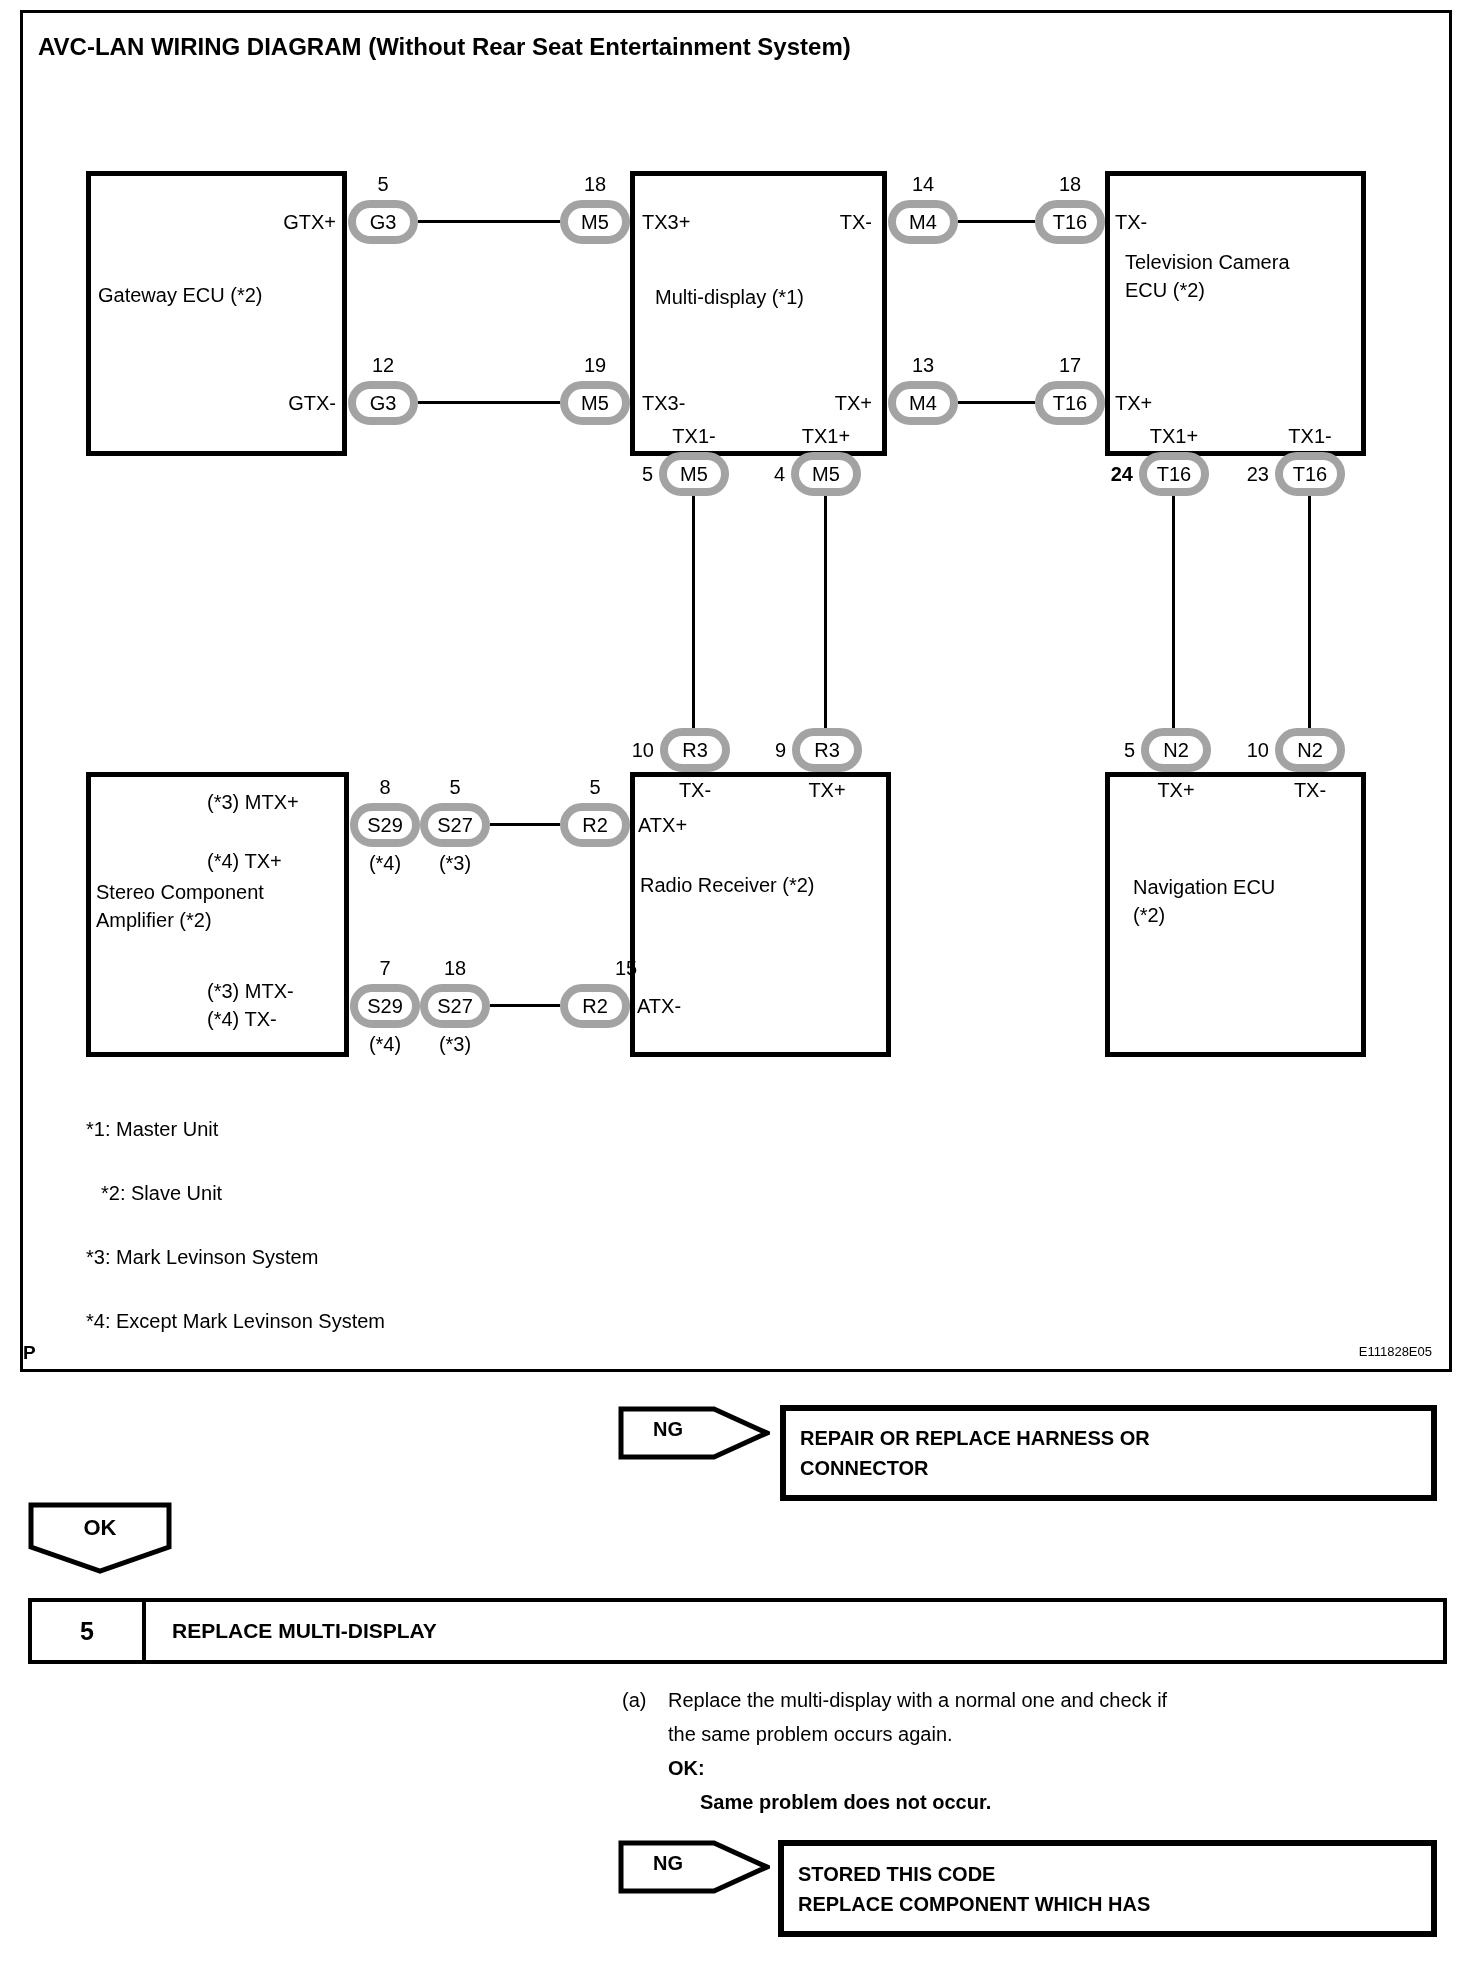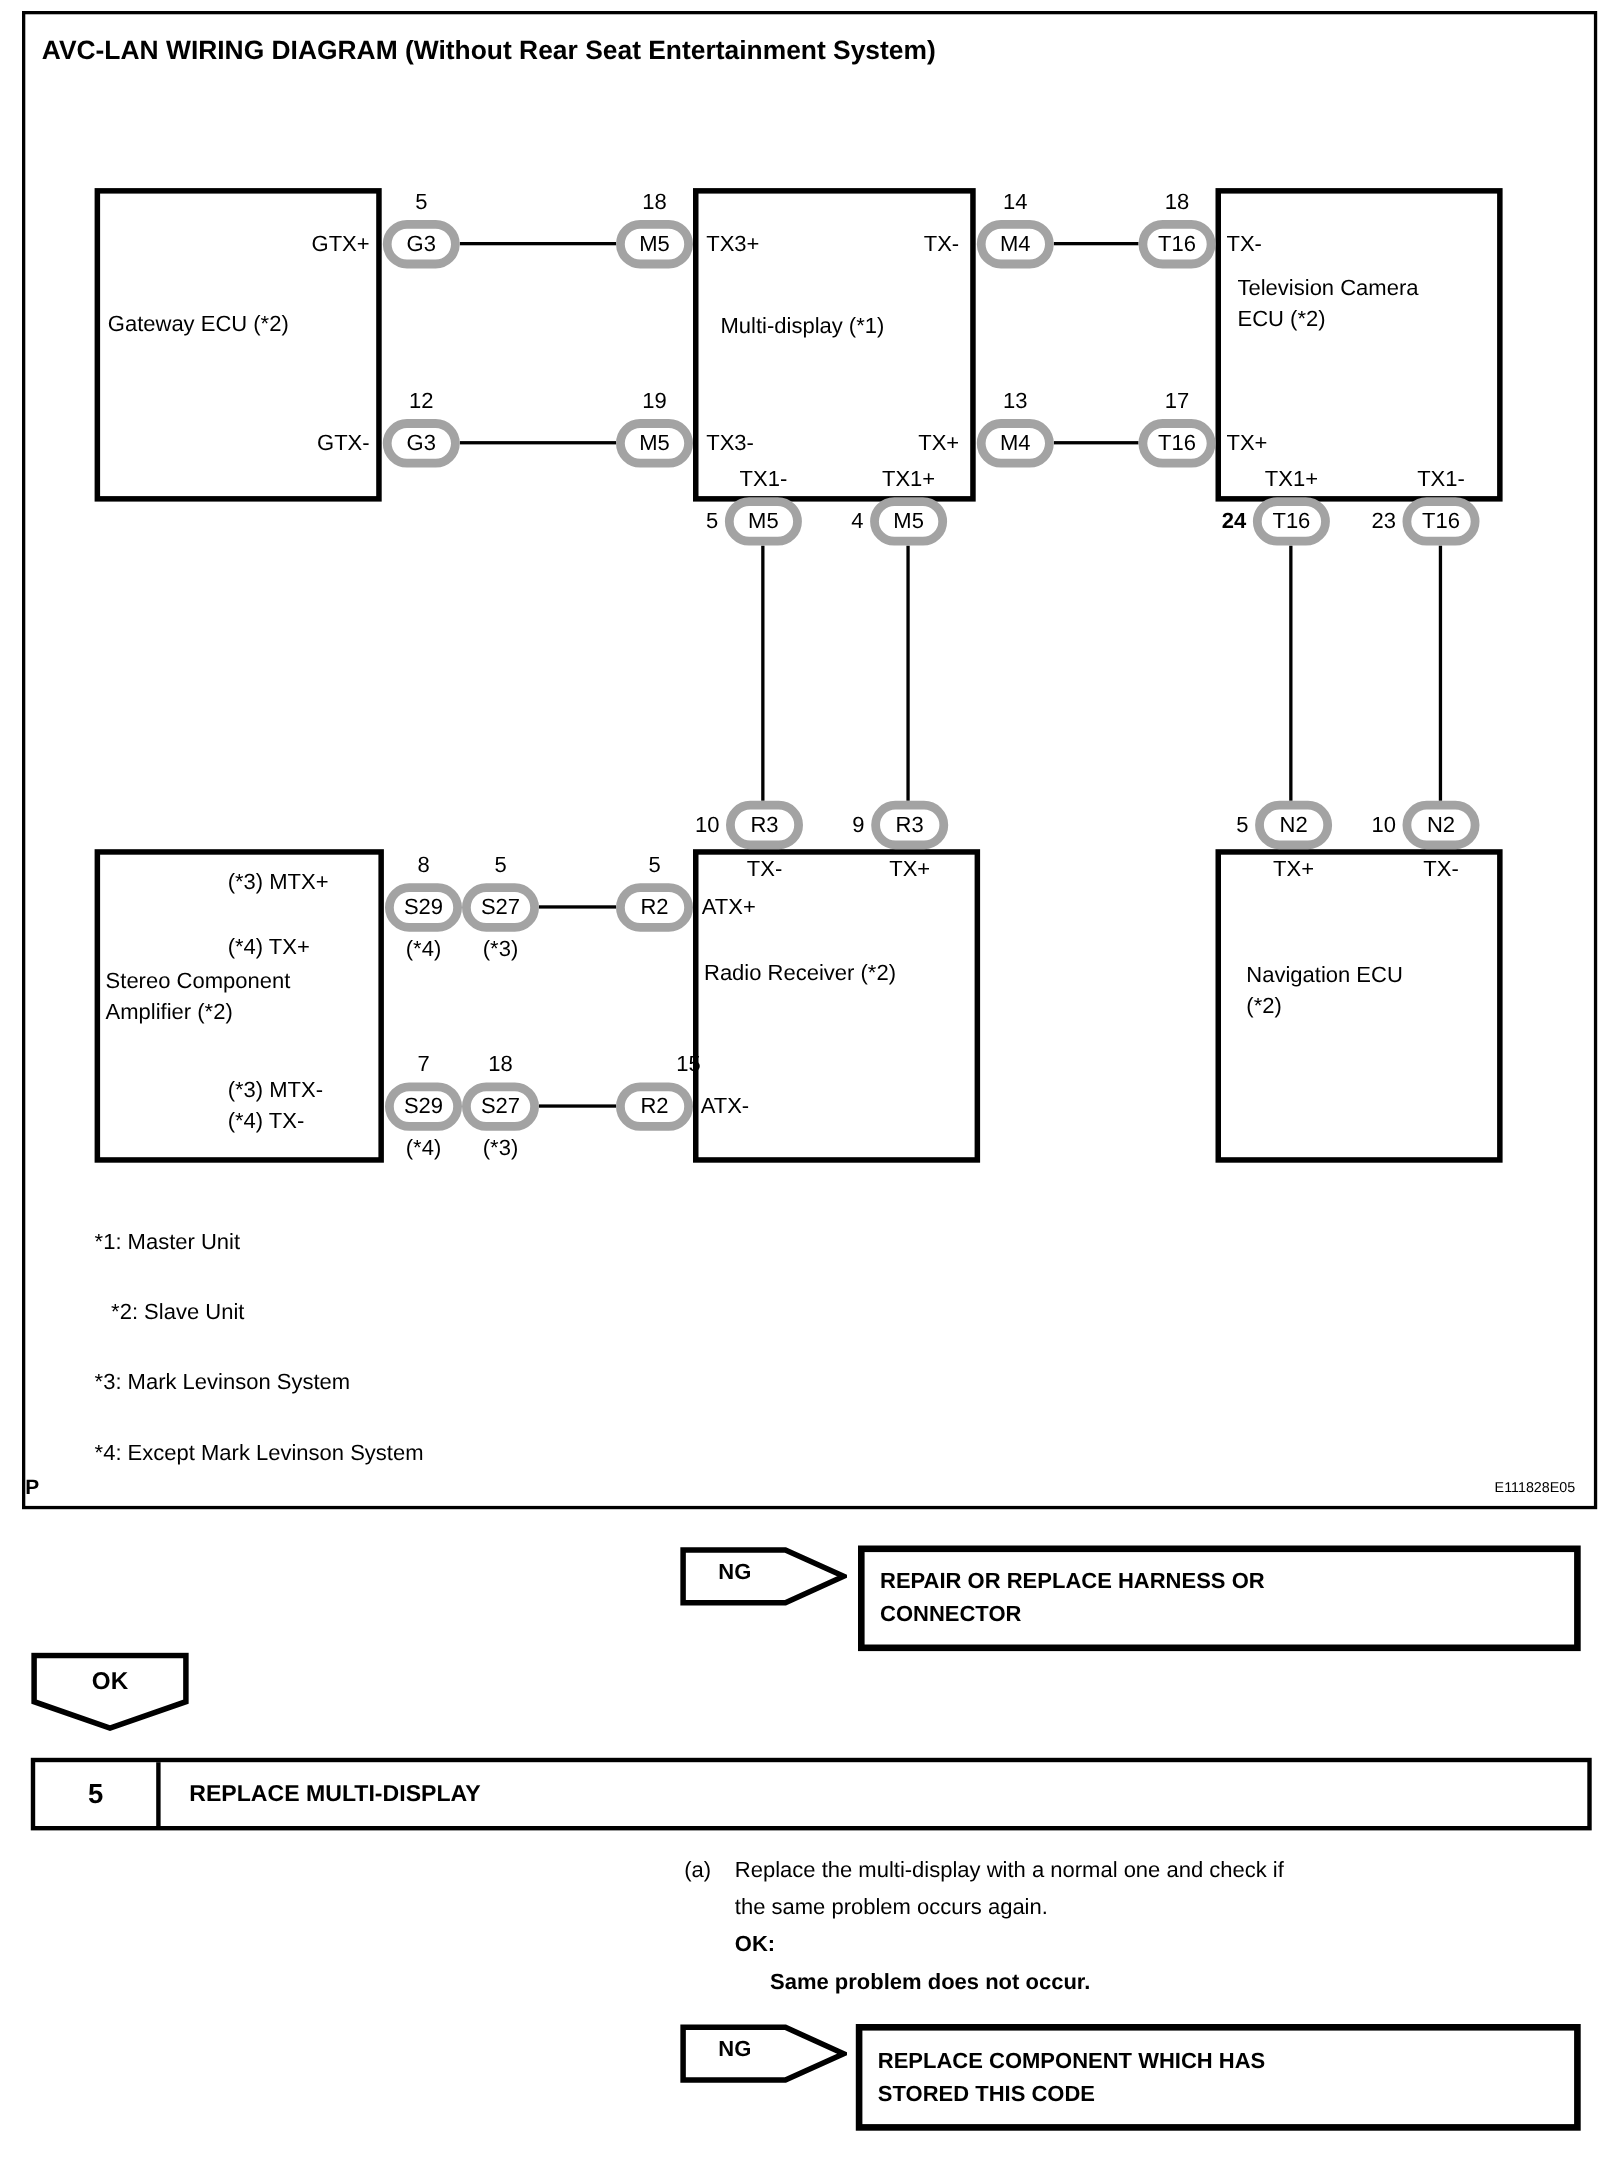--- a/index.html
+++ b/index.html
@@ -181,17 +181,17 @@
   <div class="body-line" style="left:668px;top:1687px;">Replace the multi-display with a normal one and check if</div>
   <div class="body-line" style="left:668px;top:1721px;">the same problem occurs again.</div>
   <div class="body-line bold" style="left:668px;top:1755px;">OK:</div>
   <div class="body-line bold" style="left:700px;top:1789px;">Same problem does not occur.</div>
 
   <svg class="ngshape" style="left:618px;top:1840px;" width="152" height="54" viewBox="0 0 152 54">
     <polygon points="3,3 96,3 149,27 96,51 3,51"></polygon>
   </svg>
   <div class="ngtext" style="left:628px;top:1852px;width:80px;">NG</div>
   <div class="resultbox" style="left:778px;top:1840px;width:659px;height:97px;">
+    <div>STORED THIS CODE</div>
     <div>REPLACE COMPONENT WHICH HAS</div>
-    <div>STORED THIS CODE</div>
   </div>
 
 </div>
 
 </body></html>

